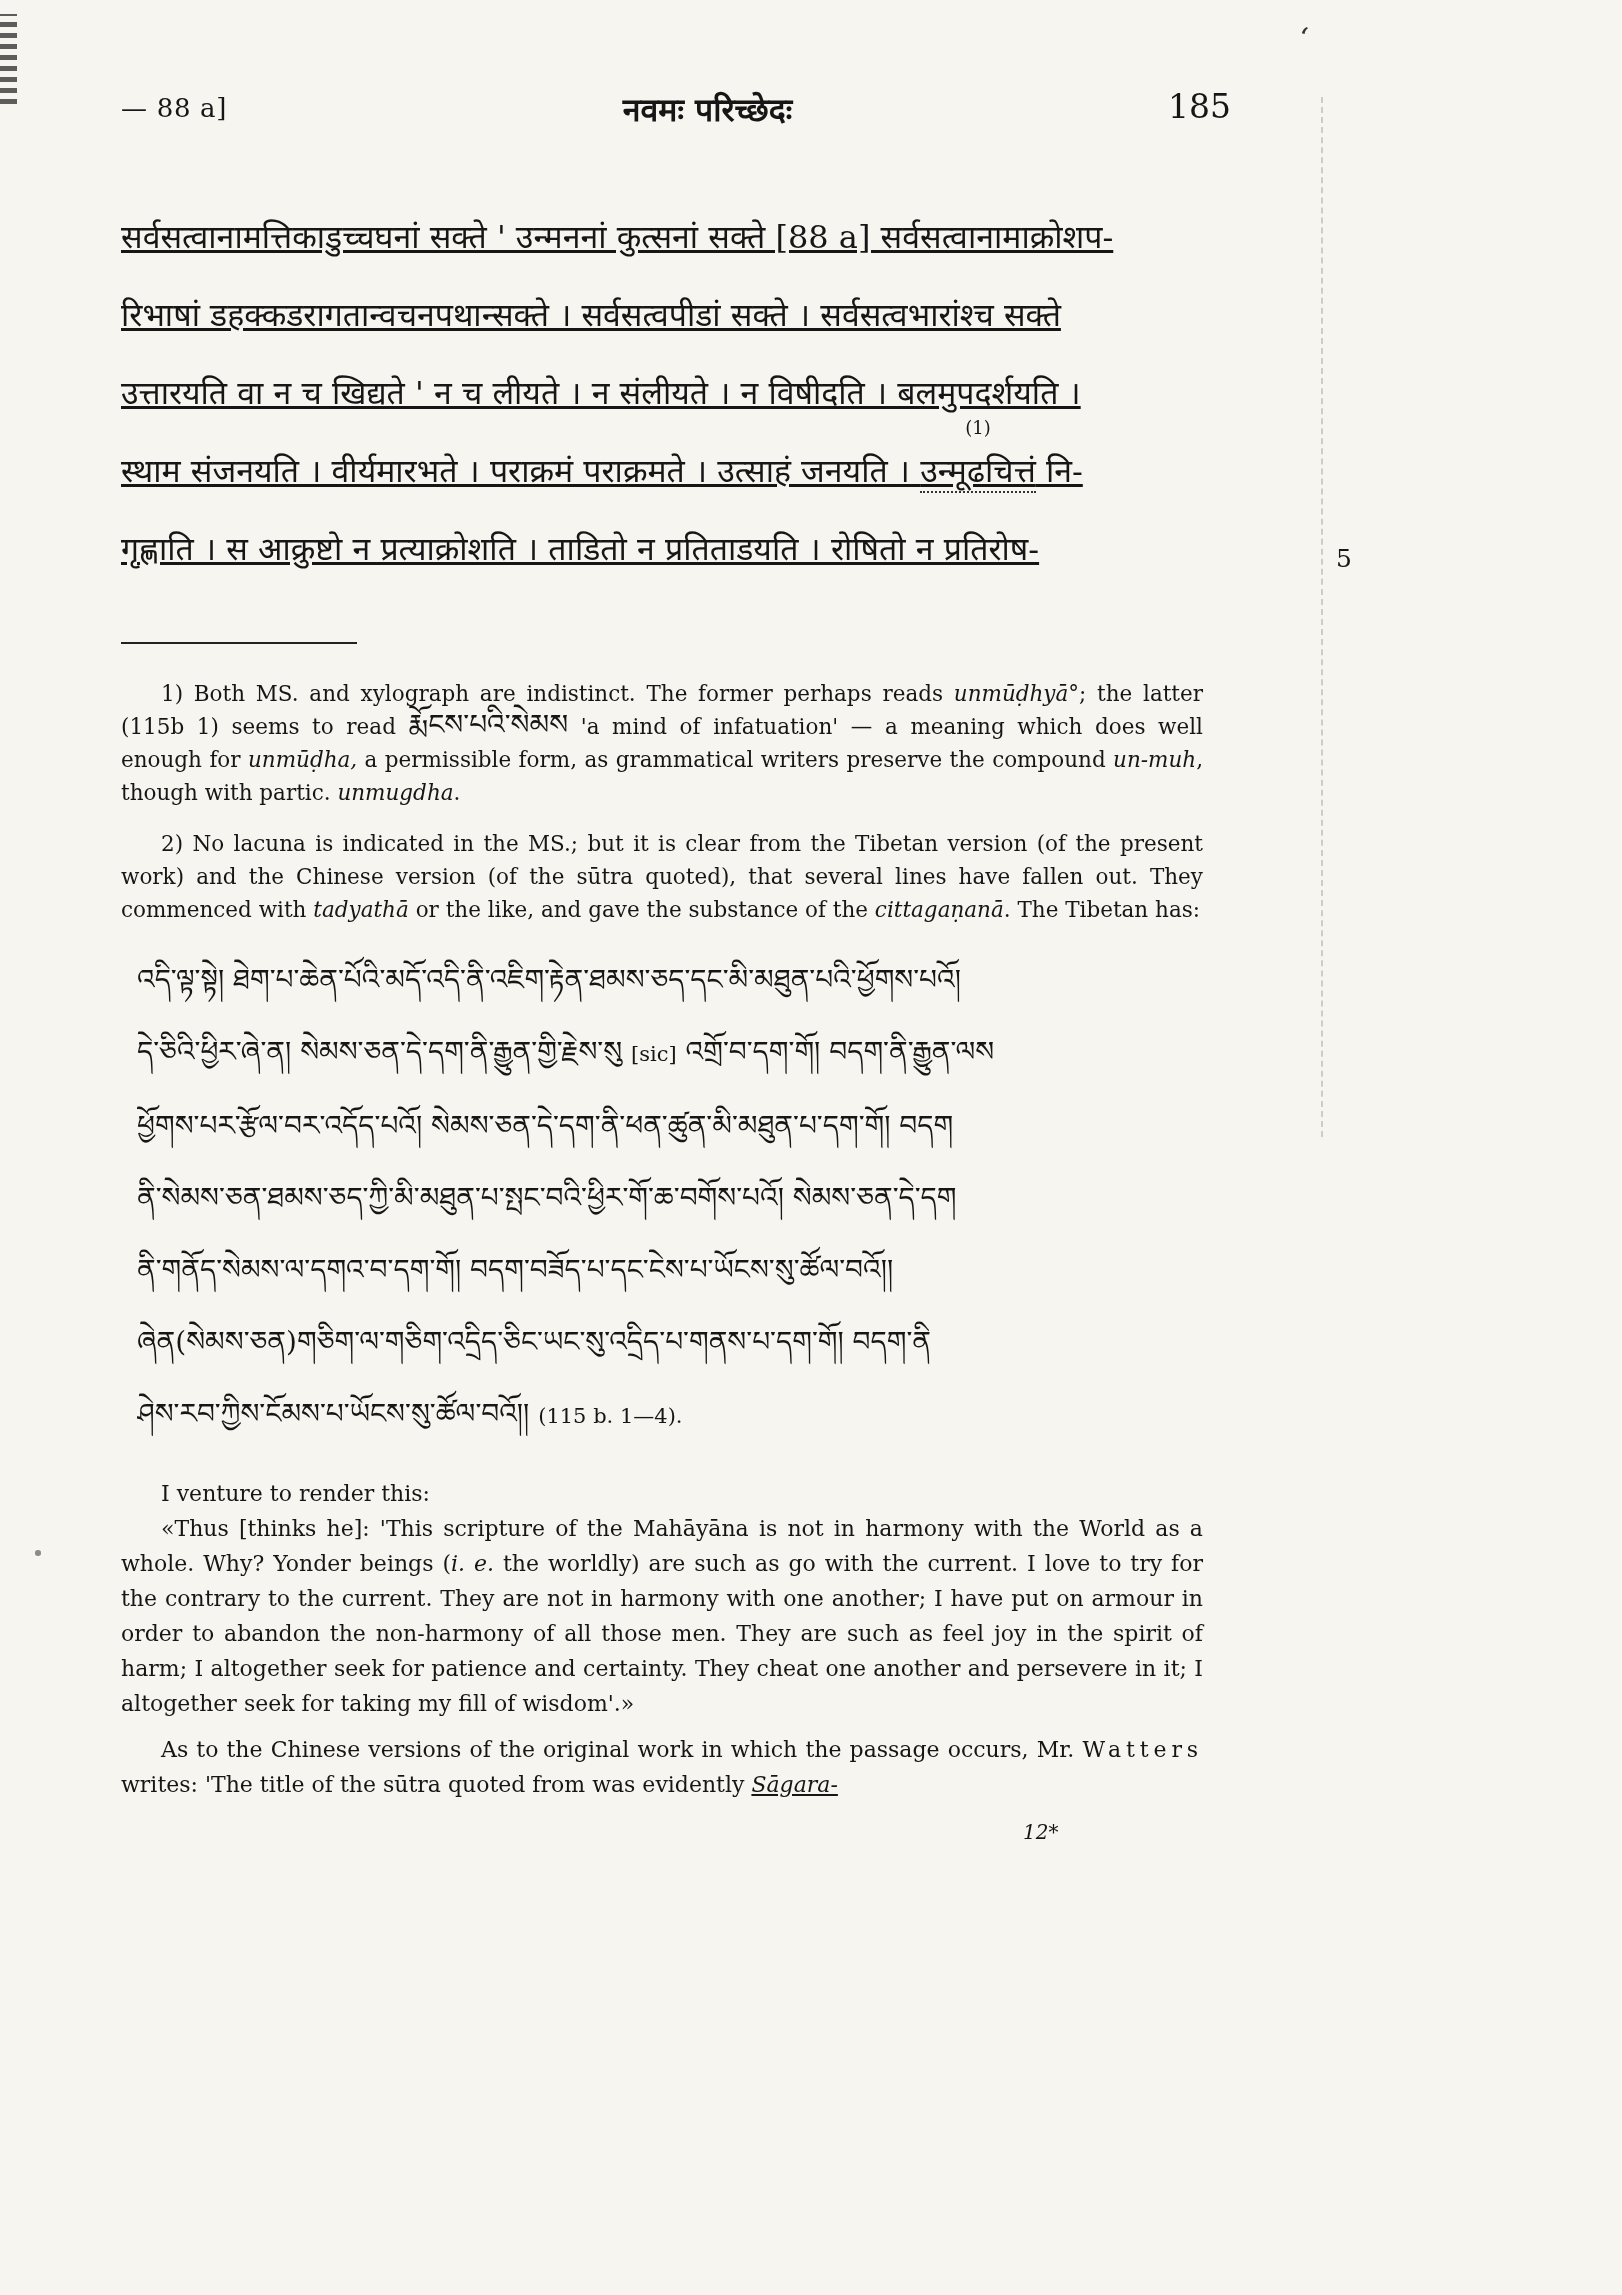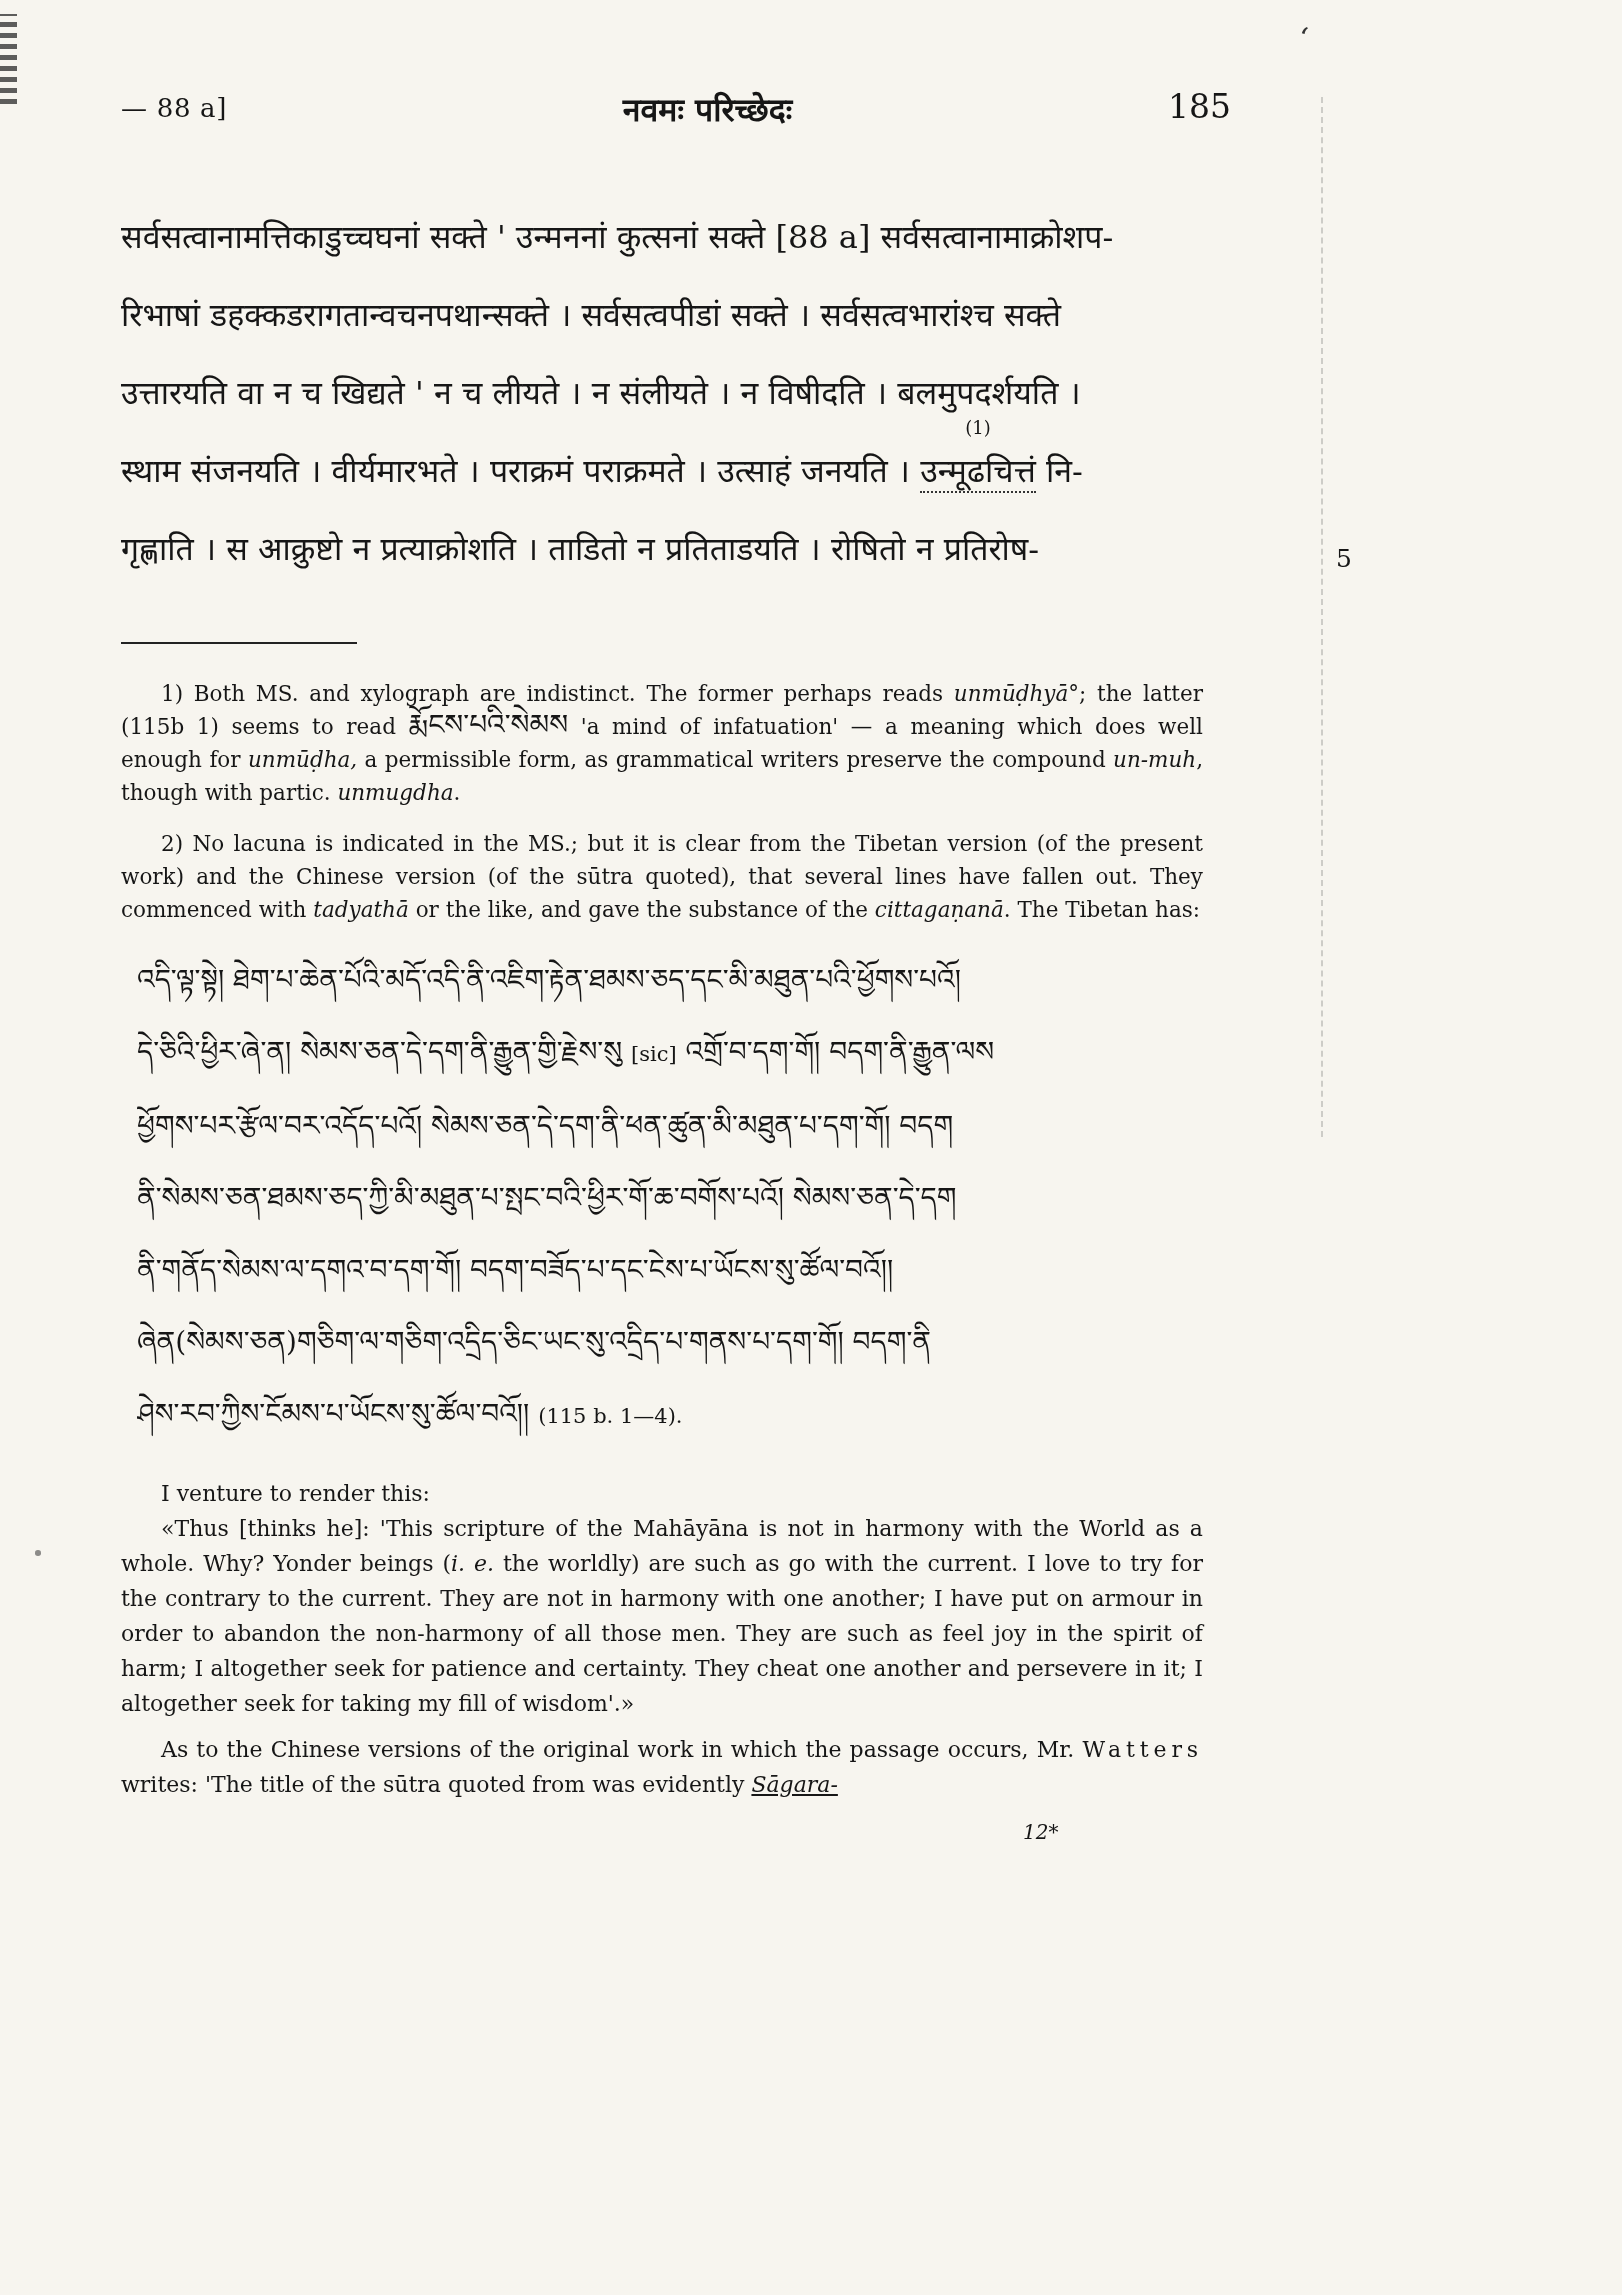--- a/index.html
+++ b/index.html
@@ -14,21 +14,21 @@
   }
   .content {
     position:absolute; left:121px; top:87px; width:1165px;
   }
   
   .hdr { position:relative; height:49px; }
   .hdr-left { position:absolute; left:0; top:5.5px; font-size:26px; letter-spacing:0.7px; }
   .hdr-title { position:absolute; left:8px; right:0; text-align:center; font-size:32px; font-weight:bold; }
   .hdr-page { position:absolute; right:55px; top:0; font-size:33px; }
   
-  .skt { margin-top:62px; font-size:32px; line-height:78px; text-align:justify; }
+  .skt { margin-top:62px; font-size:32px; line-height:78px; text-align:justify;text-decoration:underline; }
   .skt-line { position:relative; white-space:nowrap; }
   .marked { position:relative; border-bottom:2.8px dotted #333; padding-bottom:1.4px; }
   .fnsup { position:absolute; top:-33px; left:50%; transform:translateX(-50%); font-size:18px; line-height:1; }
   .fnsup2 { font-size:18px; vertical-align:super; line-height:0; }
   .margin-num { position:absolute; right:-66px; top:9.7px; font-size:25px; }
   
   .rule { width:236px; border:none; border-top:2.1px solid #222; margin:54px 0 33px 0; }
   
   .fn { font-size:21.5px; line-height:33px; text-align:justify; text-indent:40px; margin:0 0 18px 0; width:1082px; }
   .tib { font-size:28px; line-height:0; }

